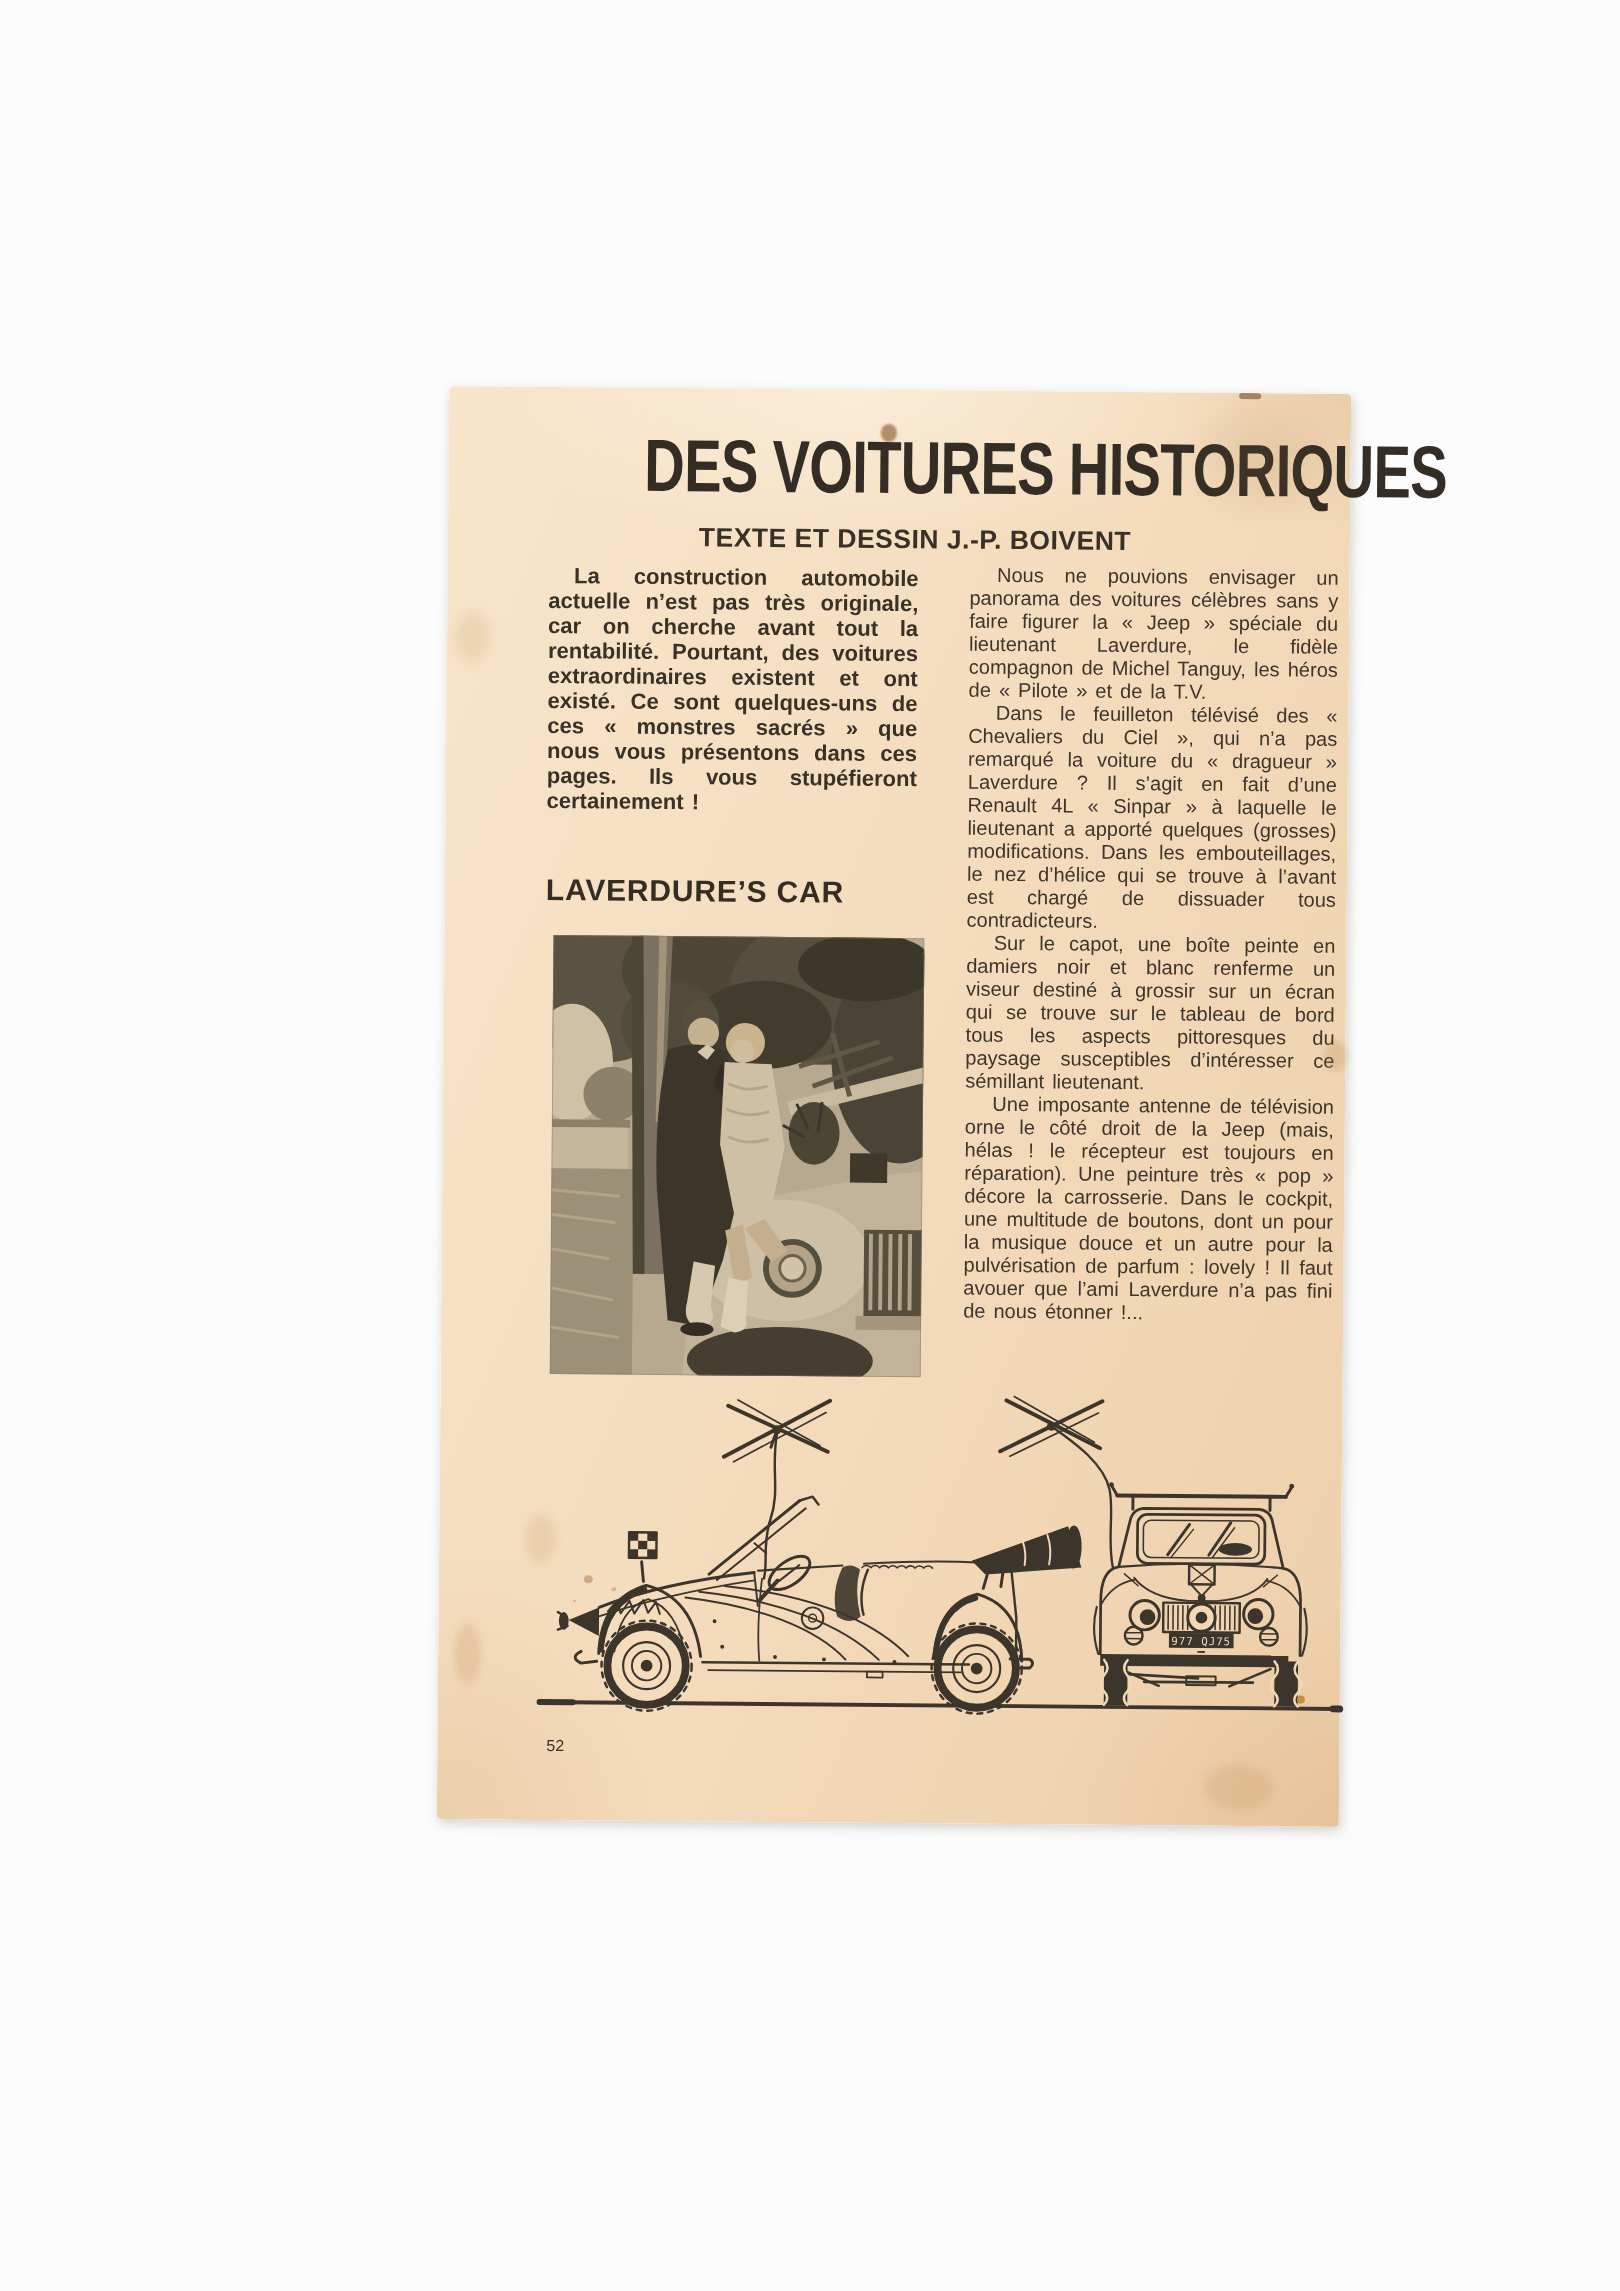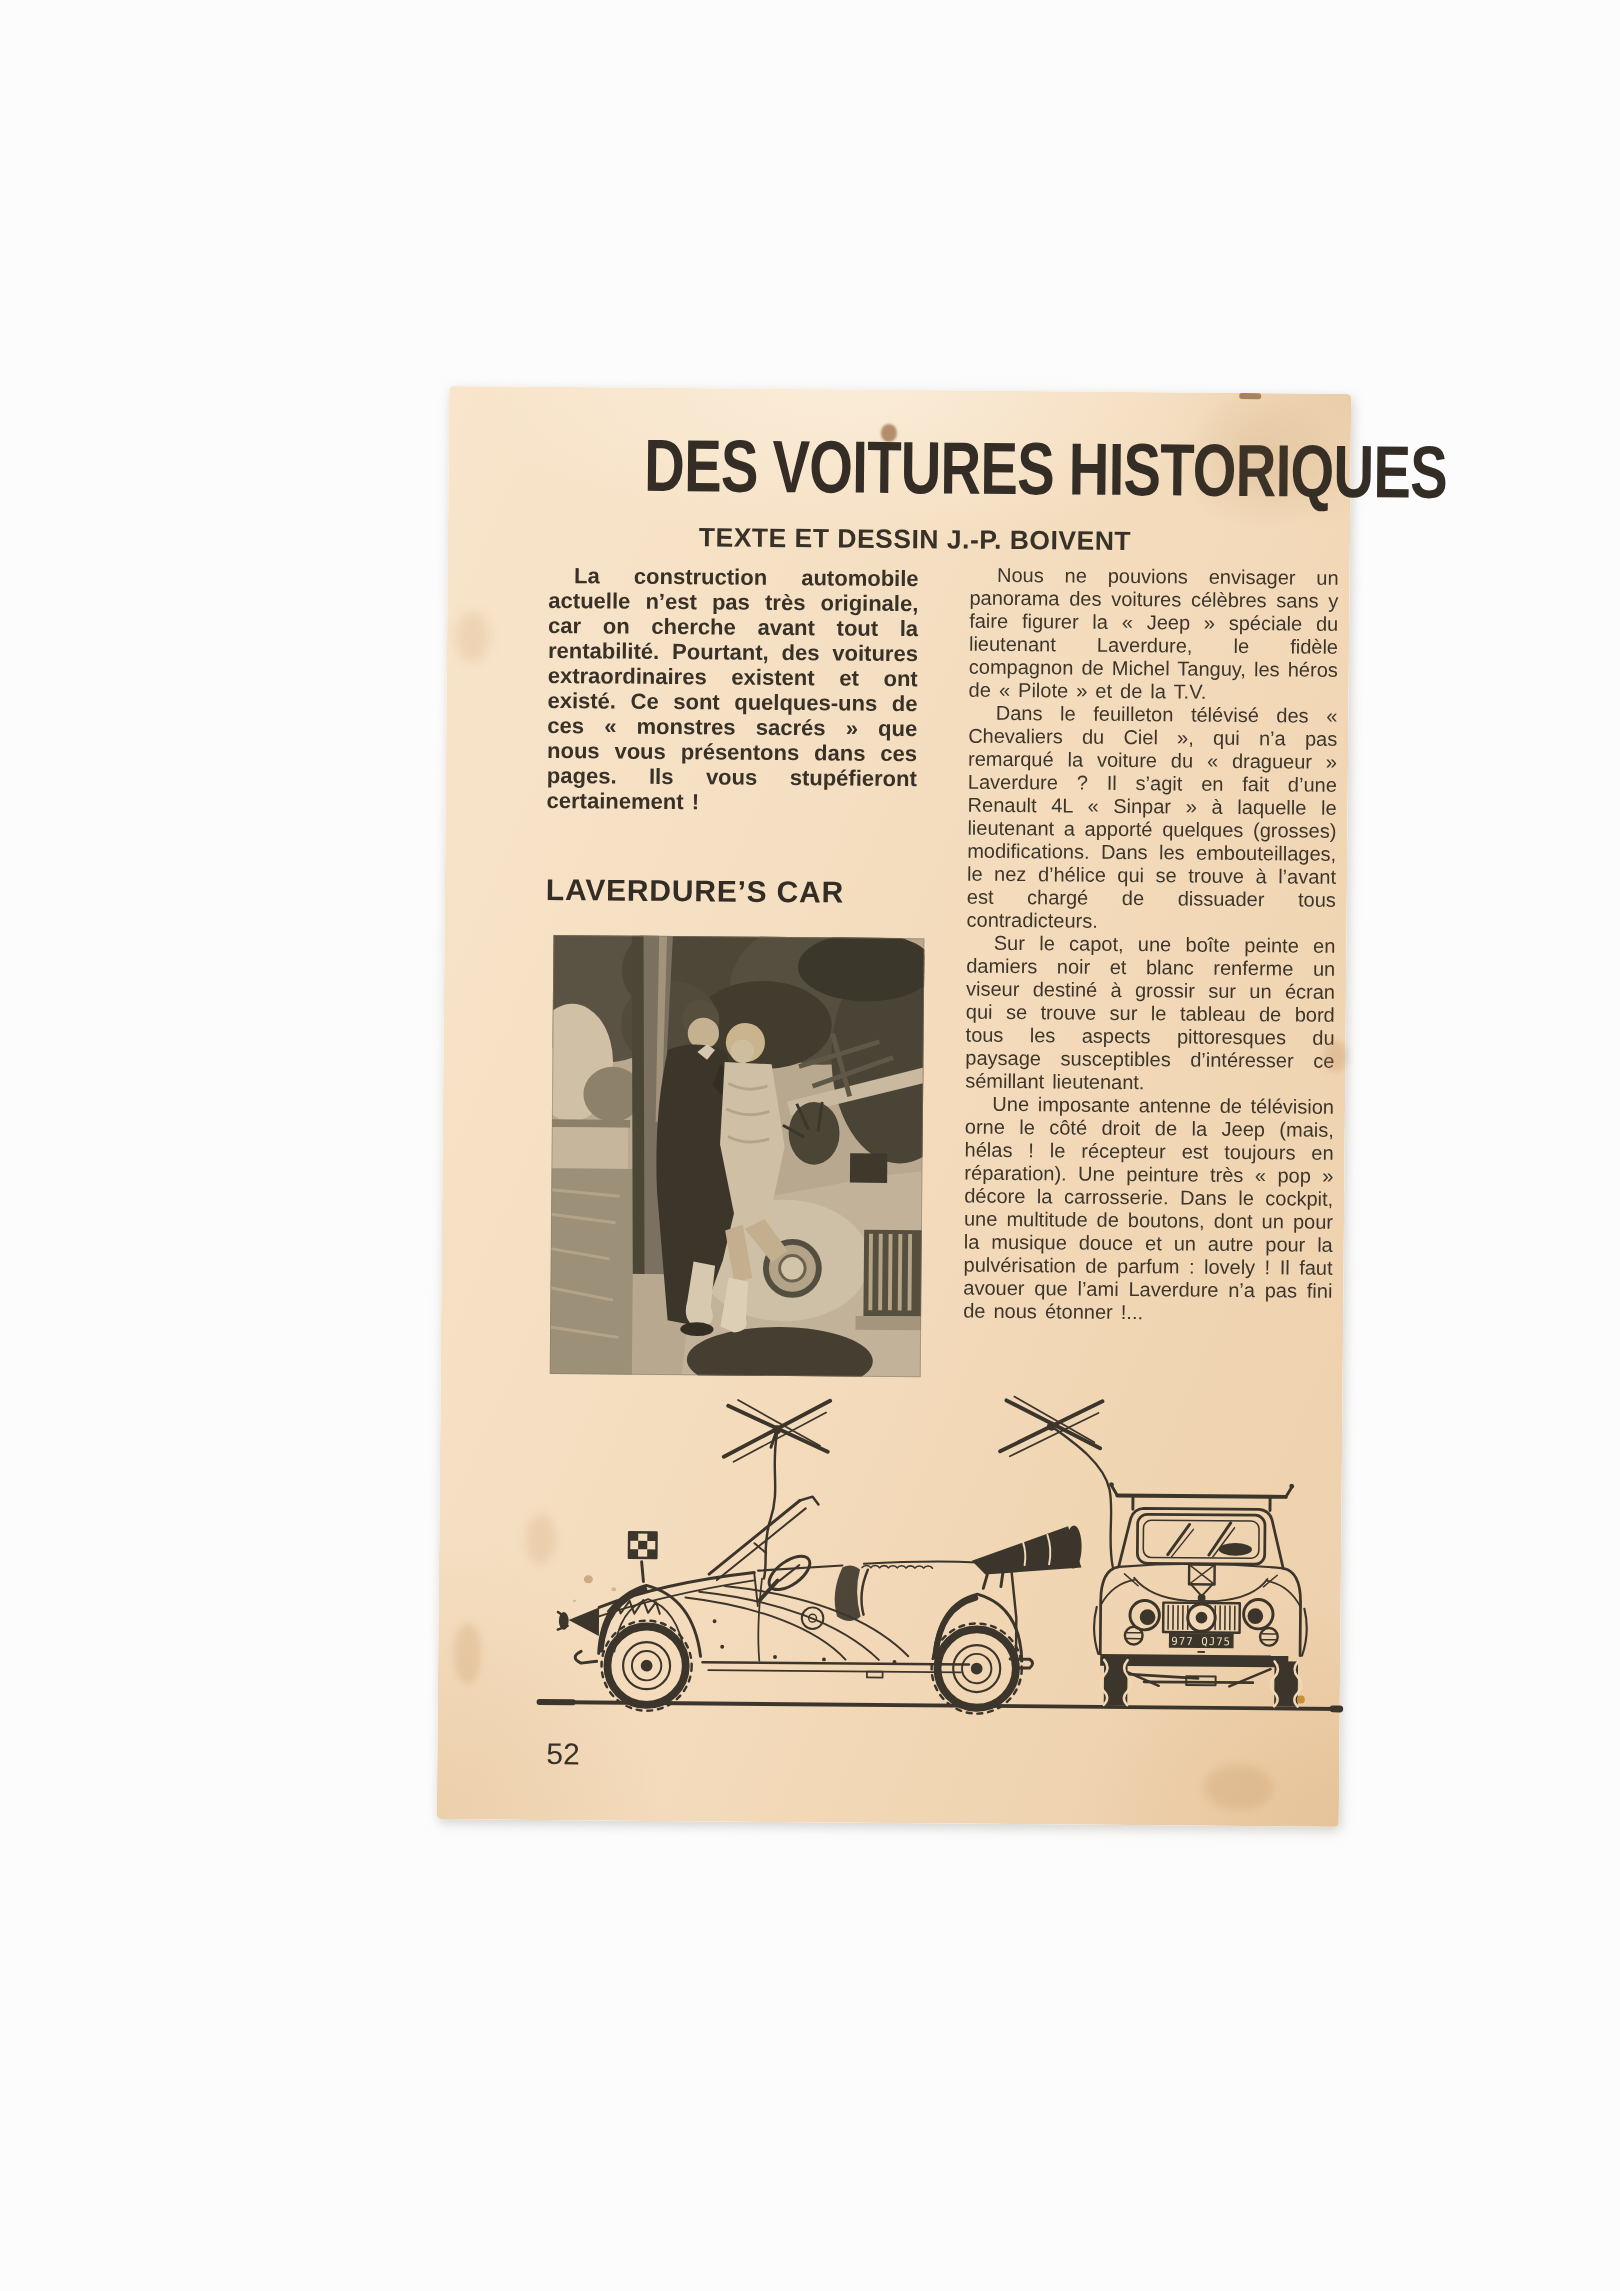--- a/index.html
+++ b/index.html
@@ -37,21 +37,21 @@
     position:absolute;left:101px;top:486px;margin:0;
     font-size:30px;font-weight:bold;letter-spacing:0.8px;color:#332d25;
   }
   .photo{position:absolute;left:109px;top:548px;width:371px;height:439px;}
   .col-right{
     position:absolute;left:522px;top:173px;width:369px;
     font-size:20px;line-height:23px;text-align:justify;color:#3c352b;word-spacing:2.5px;
   }
   .col-right p{margin:0;text-indent:27.4px;}
   .drawing{position:absolute;left:74px;top:982px;width:843px;height:431px;}
-  .page-number{position:absolute;left:109px;top:1350px;font-size:30px;color:#383128;}
+  .page-number{position:absolute;left:109px;top:1350px;font-size:16px;color:#383128;}
   .stain{position:absolute;border-radius:50%;pointer-events:none;}
 </style>
 </head>
 <body>
 
 <div class="page">
 
   <div class="title-wrap">
     <h1><span class="cond">DES VOITURES HISTORIQUES</span></h1>
   </div>

